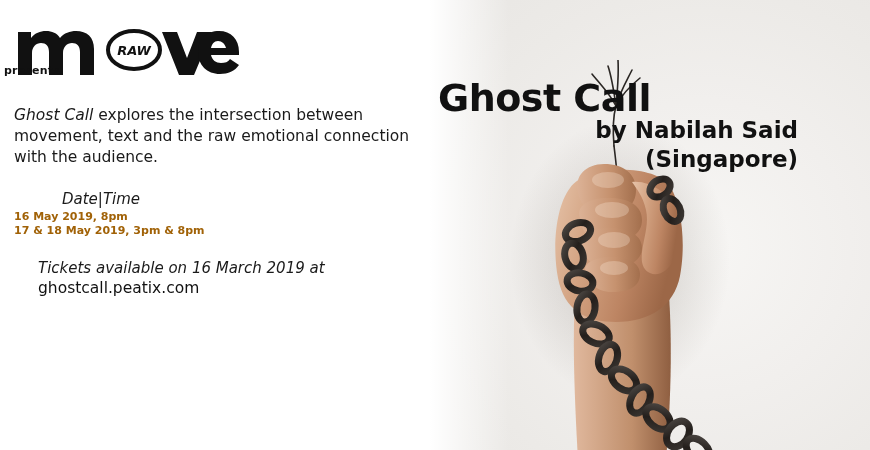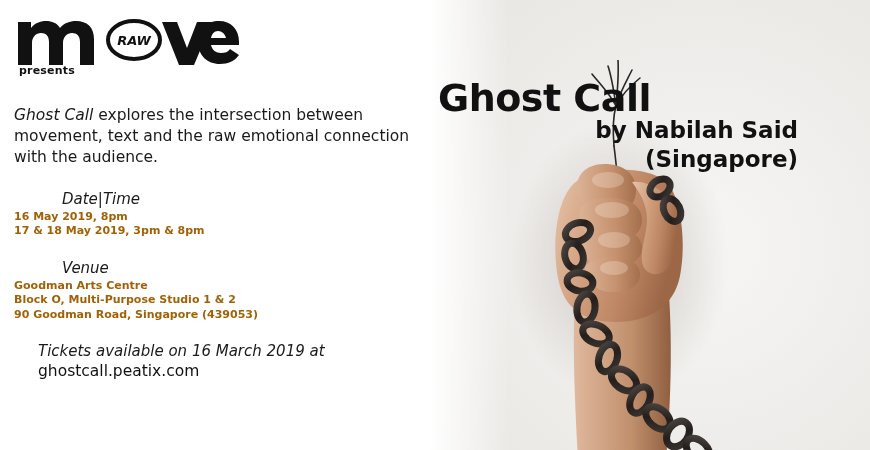--- a/index.html
+++ b/index.html
@@ -44,27 +44,27 @@
     left: 500px;
     top: 60px;
     width: 260px;
     height: 400px;
   }
 
   
   .logo {
     position: absolute;
     left: 14px;
-    top: 10px;
+    top: 20px;
     width: 230px;
     height: 62px;
   }
   .logo-presents {
     position: absolute;
-    left: 19px;
+    left: 4px;
     top: 64px;
     font-size: 11px;
     font-weight: bold;
     letter-spacing: 0.2px;
     color: #111;
   }
 
   
   .copy {
     position: absolute;
@@ -258,26 +258,20 @@
   <div class="copy">
 
     <p class="desc"><span class="it">Ghost Call</span><span> explores the intersection between movement, text and the raw emotional connection with the audience.</span></p>
 
     <div class="block">
       <div class="block-label">Date|Time</div>
       <div class="block-line">16 May 2019, 8pm</div>
       <div class="block-line">17 &amp; 18 May 2019, 3pm &amp; 8pm</div>
     </div>
 
-    <div class="block">
-      <div class="block-label">Venue</div>
-      <div class="block-line">Goodman Arts Centre</div>
-      <div class="block-line">Block O, Multi-Purpose Studio 1 &amp; 2</div>
-      <div class="block-line">90 Goodman Road, Singapore (439053)</div>
-    </div>
 
     <div class="tickets">
       <div class="tickets-label">Tickets available on 16 March 2019 at</div>
       <div class="tickets-url">ghostcall.peatix.com</div>
     </div>
 
   </div>
 </div>
 
 </body></html>

